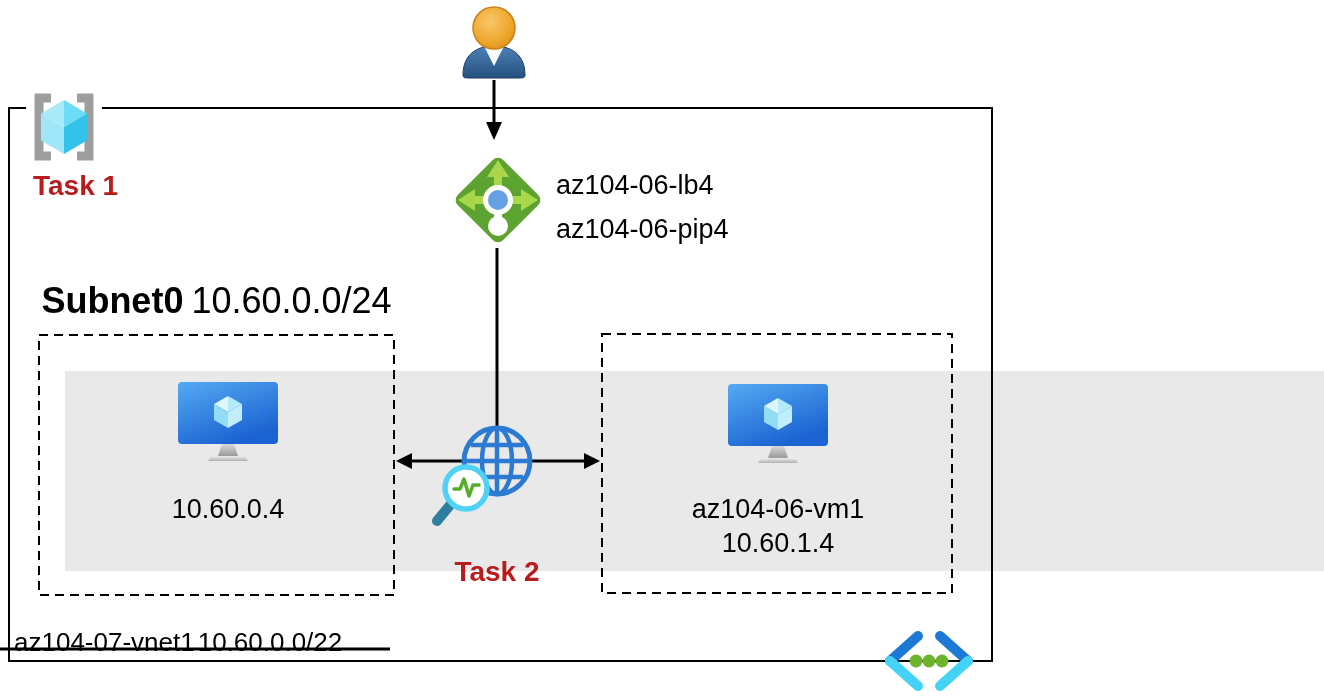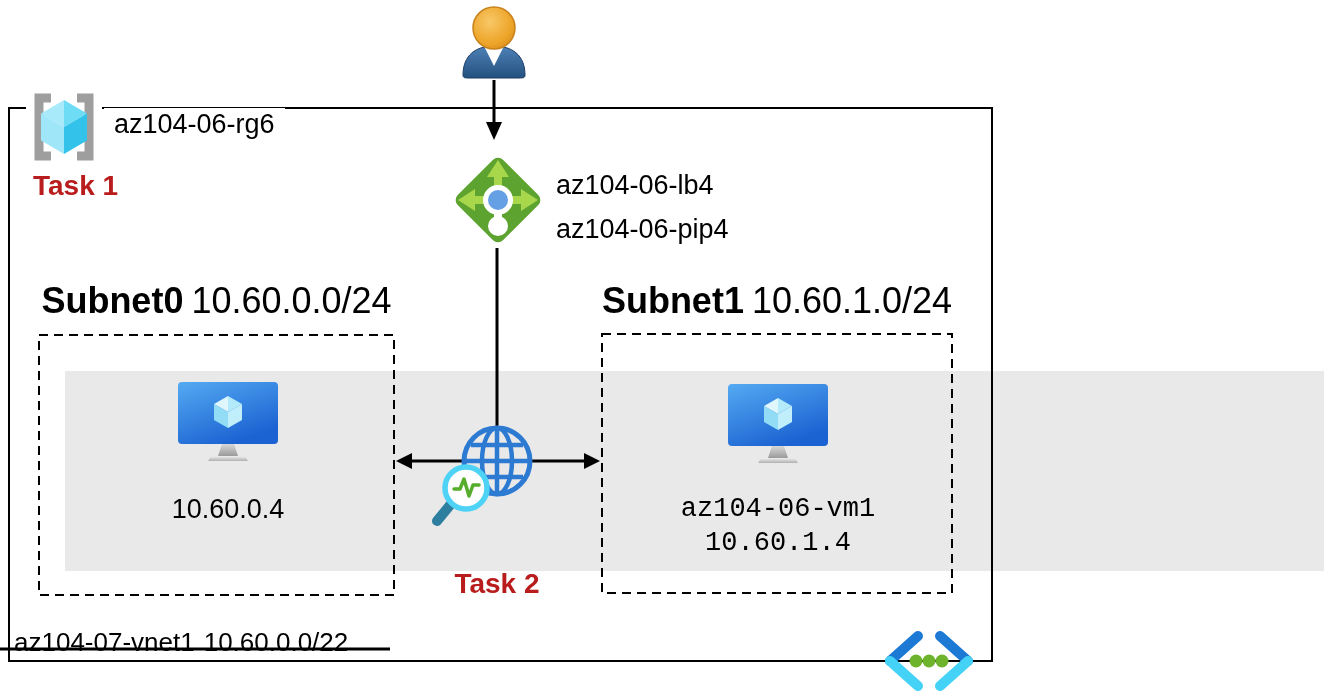--- a/index.html
+++ b/index.html
@@ -9,39 +9,39 @@
   }
   .abs{position:absolute;}
   .gray-band{left:65px;top:371px;width:1259px;height:200px;background:#e9e9e9;z-index:0;}
   .rg-box{left:8px;top:107px;width:985px;height:555px;border:2px solid #000;box-sizing:border-box;z-index:2;}
   .overlay{left:0;top:0;width:1324px;height:699px;z-index:3;pointer-events:none;}
   .icon{z-index:4;}
   .rg-icon{left:26px;top:90px;width:76px;height:74px;background:#fff;}
   .rg-label{left:104px;top:108px;font-size:27px;background:#fff;padding:0 10px;line-height:32px;z-index:4;}
   .task{font-size:28px;font-weight:bold;color:#b91c1c;z-index:5;}
   .task1{left:33px;top:170px;}
-  .task2{left:397px;top:568px;width:200px;text-align:center;}
+  .task2{left:397px;top:556px;width:200px;text-align:center;}
   .user-icon{left:454px;top:3px;width:80px;height:76px;}
   .lb-icon{left:450px;top:152px;width:96px;height:96px;}
   .lb-labels{left:556px;top:163px;font-size:27px;line-height:44px;z-index:5;}
   .subnet-label{top:280px;font-size:36px;text-align:center;z-index:5;white-space:nowrap;}
   .subnet0-label{left:38px;width:357px;}
   .subnet1-label{left:601px;width:352px;}
   .subnet-name{font-weight:bold;}
   .subnet-cidr{margin-left:8px;}
   .vm-icon{width:100px;height:80px;}
   .vm0-icon{left:178px;top:382px;}
   .vm1-icon{left:728px;top:384px;}
   .vm-label{width:300px;text-align:center;font-size:27px;line-height:34px;z-index:5;}
   .vm0-label{left:78px;top:492px;}
-  .vm1-label{left:628px;top:492px;font-family:Liberation Mono, monospace;}
+  .vm1-label{left:628px;top:492px;}
   .watcher-icon{left:427px;top:399px;width:145px;height:135px;}
   .backend-pool{left:996px;top:445px;width:328px;text-align:center;font-size:31px;color:#141414;z-index:5;}
   .vnet-label{left:14px;top:627px;font-size:26px;white-space:nowrap;z-index:2;}
-  .vnet-cidr{margin-left:9px;}
+  .vnet-cidr{margin-left:3px;}
   .vnet-icon{left:876px;top:626px;width:106px;height:70px;}
 </style>
 </head>
 <body>
 
 <div class="canvas">
 
   <svg width="0" height="0" style="position:absolute">
     <defs>
       <radialGradient id="headGrad" cx="40%" cy="35%" r="75%">
@@ -90,21 +90,20 @@
 
   <svg class="abs icon rg-icon" viewBox="0 0 76 74">
     <rect width="76" height="74" fill="#fff"></rect>
     <path d="M 25 8 L 13 8 L 13 66 L 25 66" stroke="#9e9e9e" stroke-width="9" fill="none"></path>
     <path d="M 51 8 L 63 8 L 63 66 L 51 66" stroke="#9e9e9e" stroke-width="9" fill="none"></path>
     <polygon points="38,10 15,23.5 38,37" fill="#a8eafa"></polygon>
     <polygon points="38,10 61,23.5 38,37" fill="#6edcf4"></polygon>
     <polygon points="15,23.5 38,37 38,64 15,50.5" fill="#9fe7f8"></polygon>
     <polygon points="61,23.5 38,37 38,64 61,50.5" fill="#33c3ea"></polygon>
   </svg>
-  <div class="abs rg-label">az104-06-rg6</div>
   <div class="abs task task1">Task 1</div>
 
   <svg class="abs icon user-icon" viewBox="0 0 80 76">
     <path d="M 9 72 C 9 52 22 43 40 43 C 58 43 71 52 71 72 C 71 75 69 75 65 75 L 15 75 C 11 75 9 75 9 72 Z" fill="url(#bodyGrad)" stroke="#1e3f66" stroke-width="1"></path>
     <path d="M 30 43 L 40 63 L 50 43 Q 40 39 30 43 Z" fill="#fff"></path>
     <circle cx="40" cy="25" r="21" fill="url(#headGrad)" stroke="#c8821c" stroke-width="1.5"></circle>
   </svg>
 
   <svg class="abs icon lb-icon" viewBox="0 0 96 96">
     <rect x="16" y="16" width="64" height="64" rx="7" transform="rotate(45 48 48)" fill="#5da32f"></rect>
@@ -121,23 +120,20 @@
     <circle cx="48" cy="48" r="15" fill="#fff"></circle>
     <circle cx="48" cy="48" r="10" fill="#64a0e3"></circle>
   </svg>
   <div class="abs lb-labels">
     <div>az104-06-lb4</div>
     <div>az104-06-pip4</div>
   </div>
 
   <div class="abs subnet-label subnet0-label">
     <span class="subnet-name">Subnet0</span><span class="subnet-cidr">10.60.0.0/24</span>
-  </div>
-  <div class="abs subnet-label subnet1-label">
-    <span class="subnet-name">Subnet1</span><span class="subnet-cidr">10.60.1.0/24</span>
   </div>
 
   <svg class="abs icon vm-icon vm0-icon" viewBox="0 0 100 80">
     <rect x="0" y="0" width="100" height="62" rx="4" fill="url(#screenGrad)"></rect>
     <polygon points="50,14 36,22 50,30" fill="#dff6fd"></polygon>
     <polygon points="50,14 64,22 50,30" fill="#b4ebfa"></polygon>
     <polygon points="36,22 50,30 50,46 36,38" fill="#93dcf6"></polygon>
     <polygon points="64,22 50,30 50,46 64,38" fill="#c0eefb"></polygon>
     <polygon points="44,62 56,62 60,74 40,74" fill="url(#standGrad)"></polygon>
     <polygon points="33,74 67,74 70,79 30,79" fill="url(#baseGrad)"></polygon>

